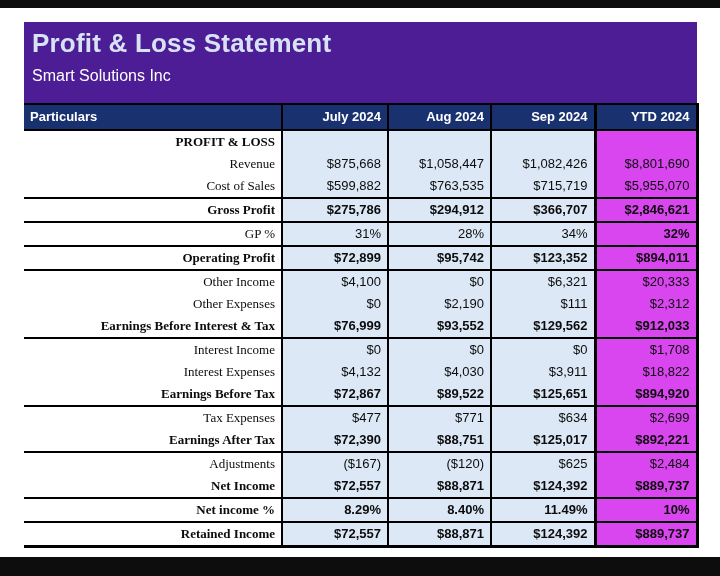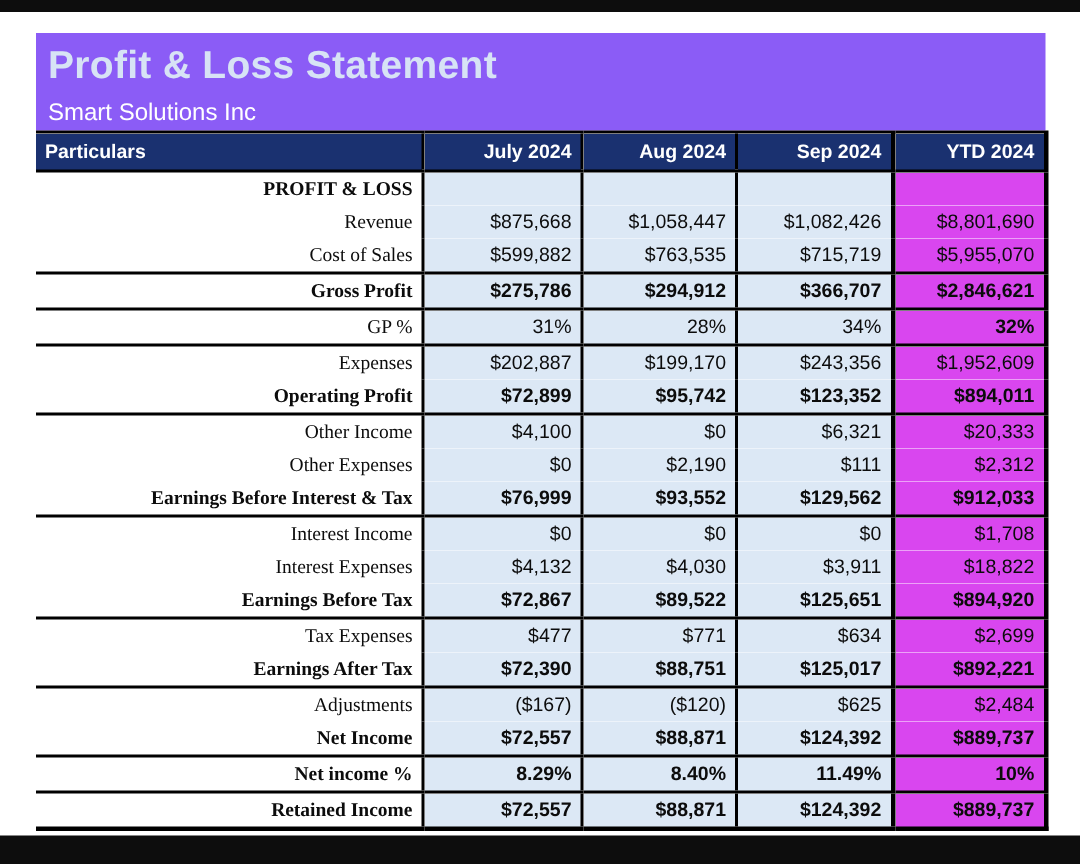--- a/index.html
+++ b/index.html
@@ -20,23 +20,23 @@
   #letterbox-top { top: 0; height: 8px; }
   #letterbox-bottom { top: 557px; height: 19px; }
 
   .report {
     position: absolute;
     left: 24px;
     top: 22px;
     width: 673px;
   }
   .title-block {
-    background: #8b5cf6;
+    background: #4c1d95;
     color: #ffffff;
-    padding: 6px 8px 2px 8px;
+    padding: 6px 8px 18px 8px;
   }
   .title-block h1 {
     margin: 0;
     font-size: 26px;
     font-weight: 600;
     letter-spacing: 0.2px;
     color: #d7e3f5;
   }
   .title-block .subtitle {
     margin-top: 8px;
@@ -157,27 +157,20 @@
           <td class="num bold">$366,707</td>
           <td class="num ytd bold">$2,846,621</td>
         </tr>
         <tr class="sep-after">
           <td class="label-col">GP %</td>
           <td class="num">31%</td>
           <td class="num">28%</td>
           <td class="num">34%</td>
           <td class="num ytd bold">32%</td>
         </tr>
-        <tr>
-          <td class="label-col">Expenses</td>
-          <td class="num">$202,887</td>
-          <td class="num">$199,170</td>
-          <td class="num">$243,356</td>
-          <td class="num ytd">$1,952,609</td>
-        </tr>
         <tr class="sep-after">
           <td class="label-col bold">Operating Profit</td>
           <td class="num bold">$72,899</td>
           <td class="num bold">$95,742</td>
           <td class="num bold">$123,352</td>
           <td class="num ytd bold">$894,011</td>
         </tr>
         <tr>
           <td class="label-col">Other Income</td>
           <td class="num">$4,100</td>

